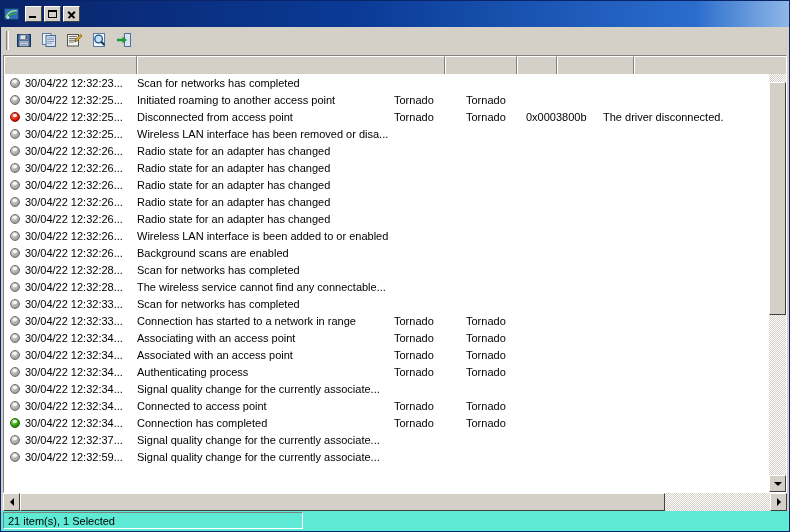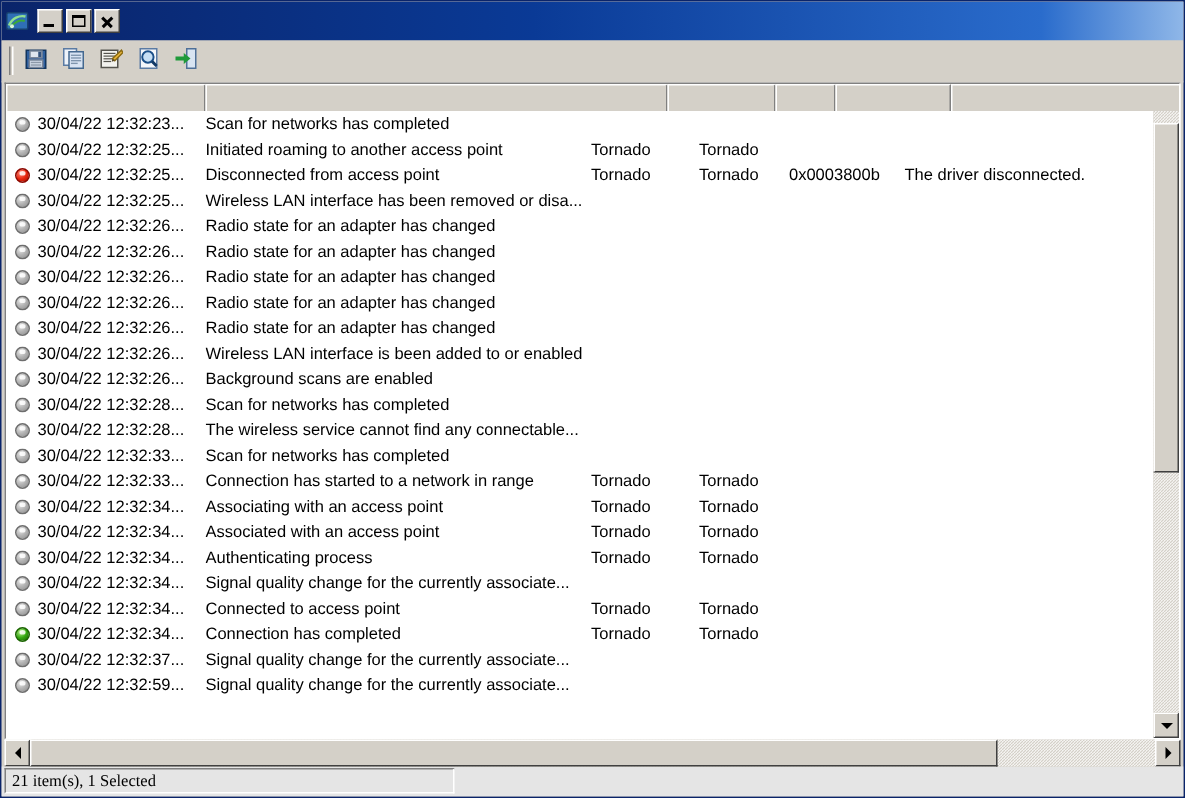--- a/index.html
+++ b/index.html
@@ -329,25 +329,24 @@
     box-sizing: border-box;
     cursor: default;
   }
 
   
   .statusbar {
     flex: 0 0 20px;
     height: 20px;
     display: flex;
     align-items: stretch;
-    background: #e5e5e5;
+    background: #5eead4;
     padding: 1px 2px 2px 2px;
     box-sizing: border-box;
     gap: 2px;
-    font-family: Liberation Serif, serif;
   }
   .sb-pane {
     border-top: 1px solid #808080;
     border-left: 1px solid #808080;
     border-right: 1px solid #ffffff;
     border-bottom: 1px solid #ffffff;
     box-sizing: border-box;
     display: flex;
     align-items: center;
     padding: 0 4px;

